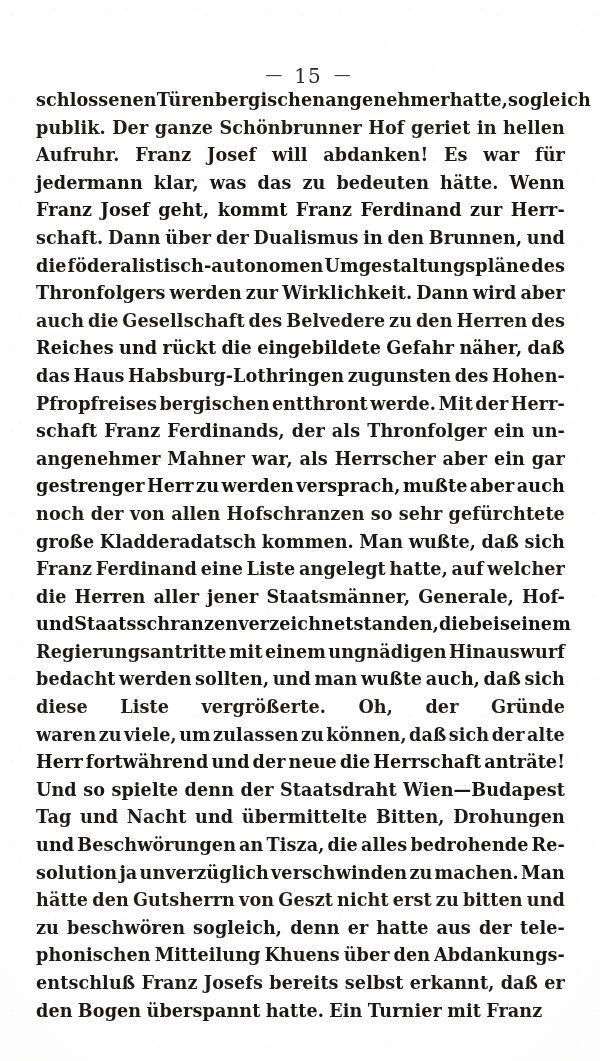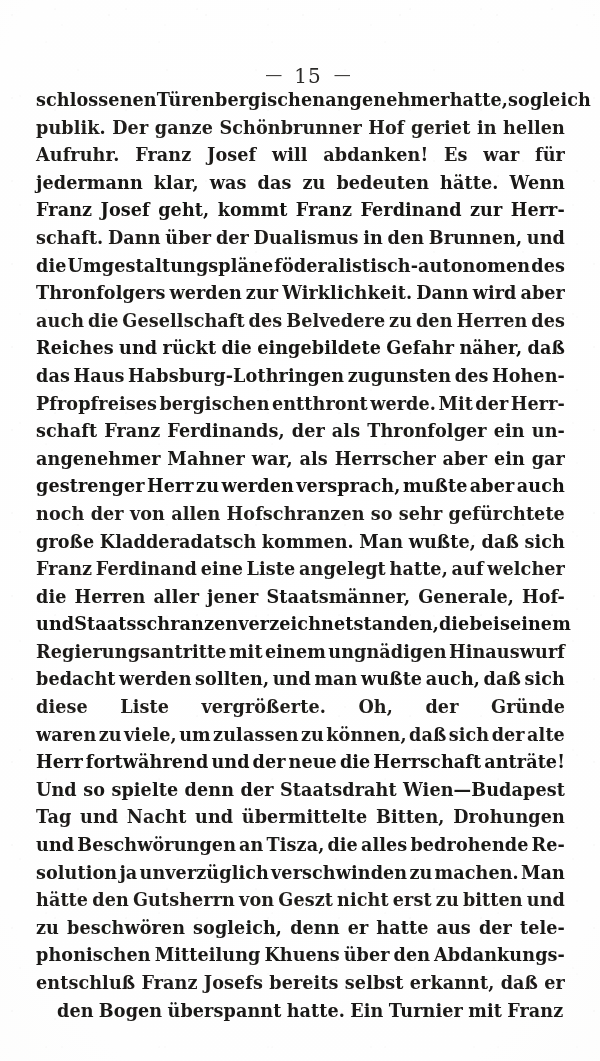--- a/index.html
+++ b/index.html
@@ -85,21 +85,20 @@
     font-weight: 700;
     font-size: 17.6px;
     color: #1a1917;
     letter-spacing: .1px;
     -webkit-font-smoothing: none;
   }
   
   .line.ragged {
     display: block;
     text-align: left;
-    margin-left: 21px;
   }
   .line .w {
     display: inline-block;
   }
   .line.ragged .w {
     margin-right: .30em;
   }
 
   
   .line:nth-child(3n)   { color: #1d1b19; }
@@ -171,22 +170,22 @@
         <span class="w">über</span>
         <span class="w">der</span>
         <span class="w">Dualismus</span>
         <span class="w">in</span>
         <span class="w">den</span>
         <span class="w">Brunnen,</span>
         <span class="w">und</span>
       </div>
       <div class="line">
         <span class="w">die</span>
+        <span class="w">föderalistisch-autonomen</span>
         <span class="w">Umgestaltungspläne</span>
-        <span class="w">föderalistisch-autonomen</span>
         <span class="w">des</span>
       </div>
       <div class="line">
         <span class="w">Thronfolgers</span>
         <span class="w">werden</span>
         <span class="w">zur</span>
         <span class="w">Wirklichkeit.</span>
         <span class="w">Dann</span>
         <span class="w">wird</span>
         <span class="w">aber</span>

